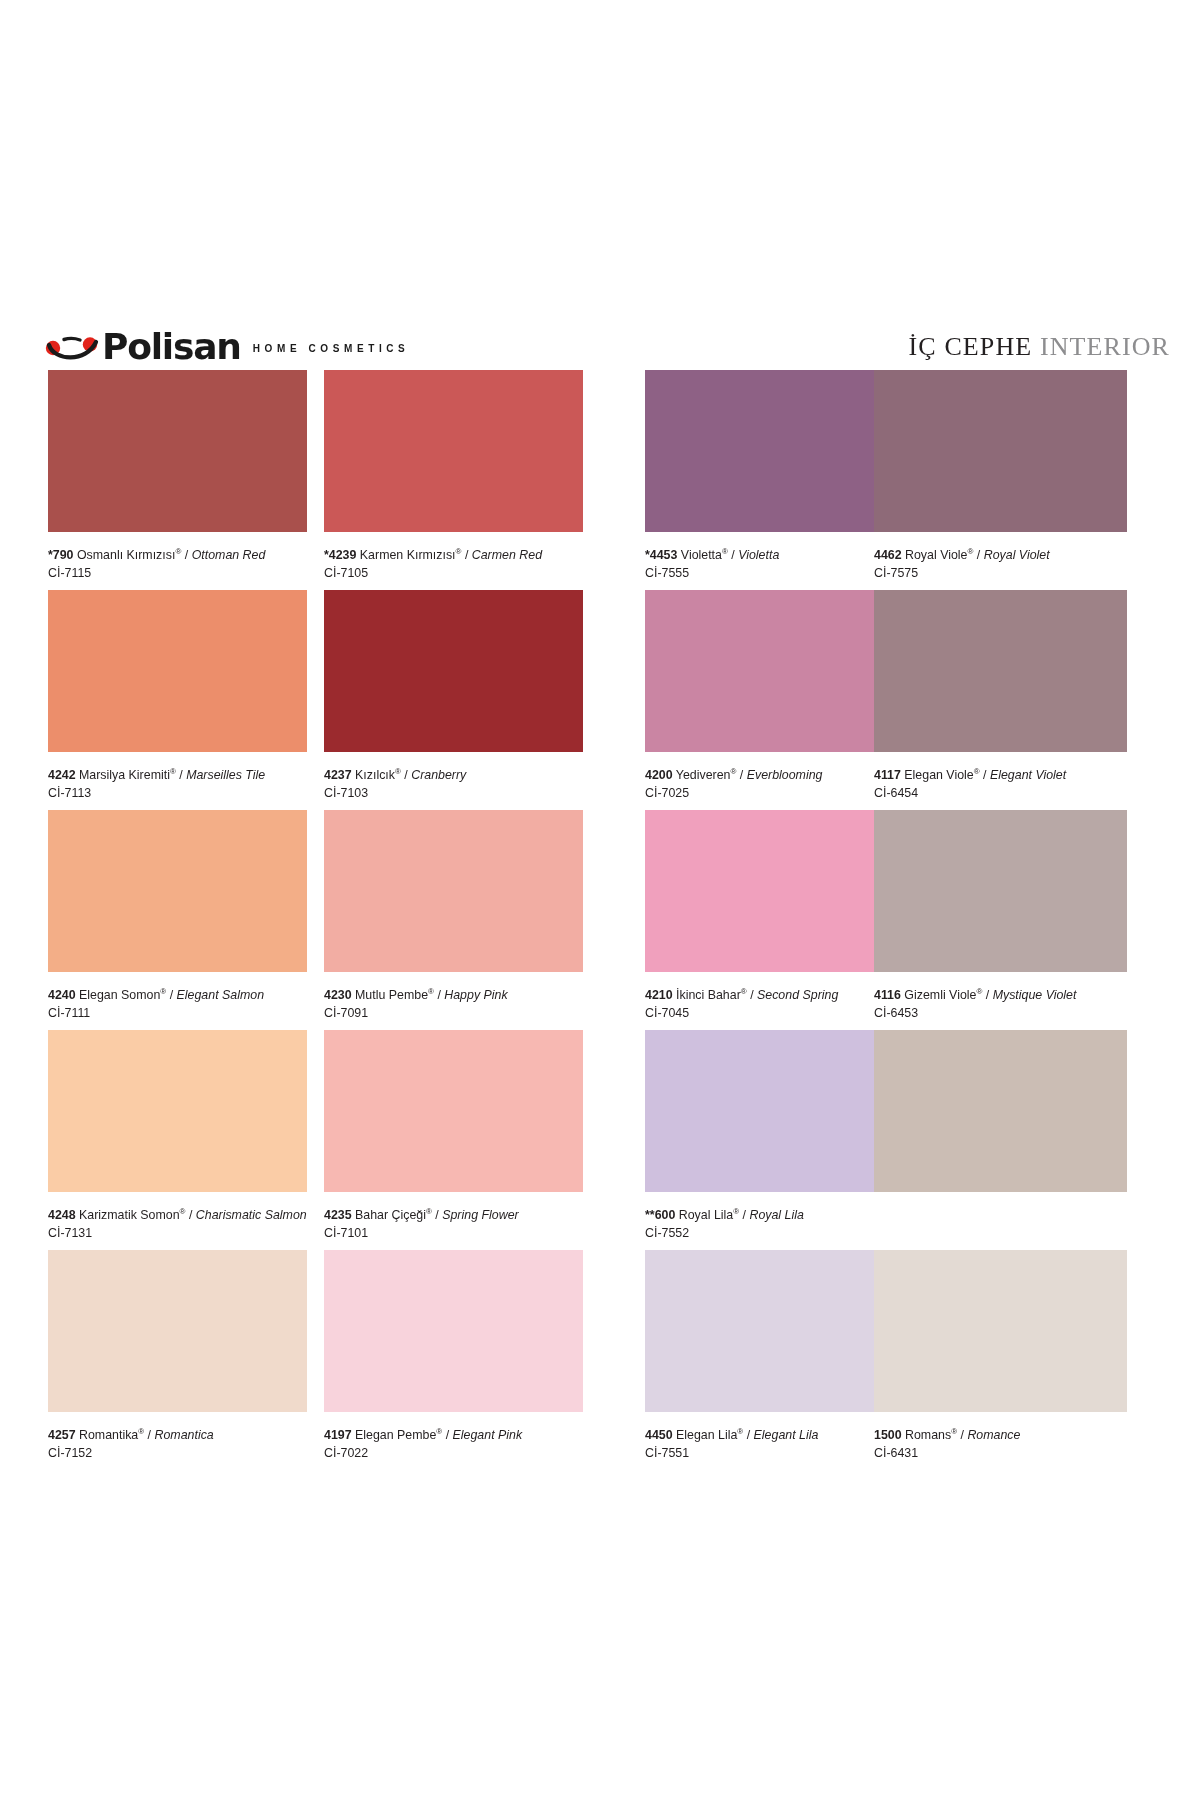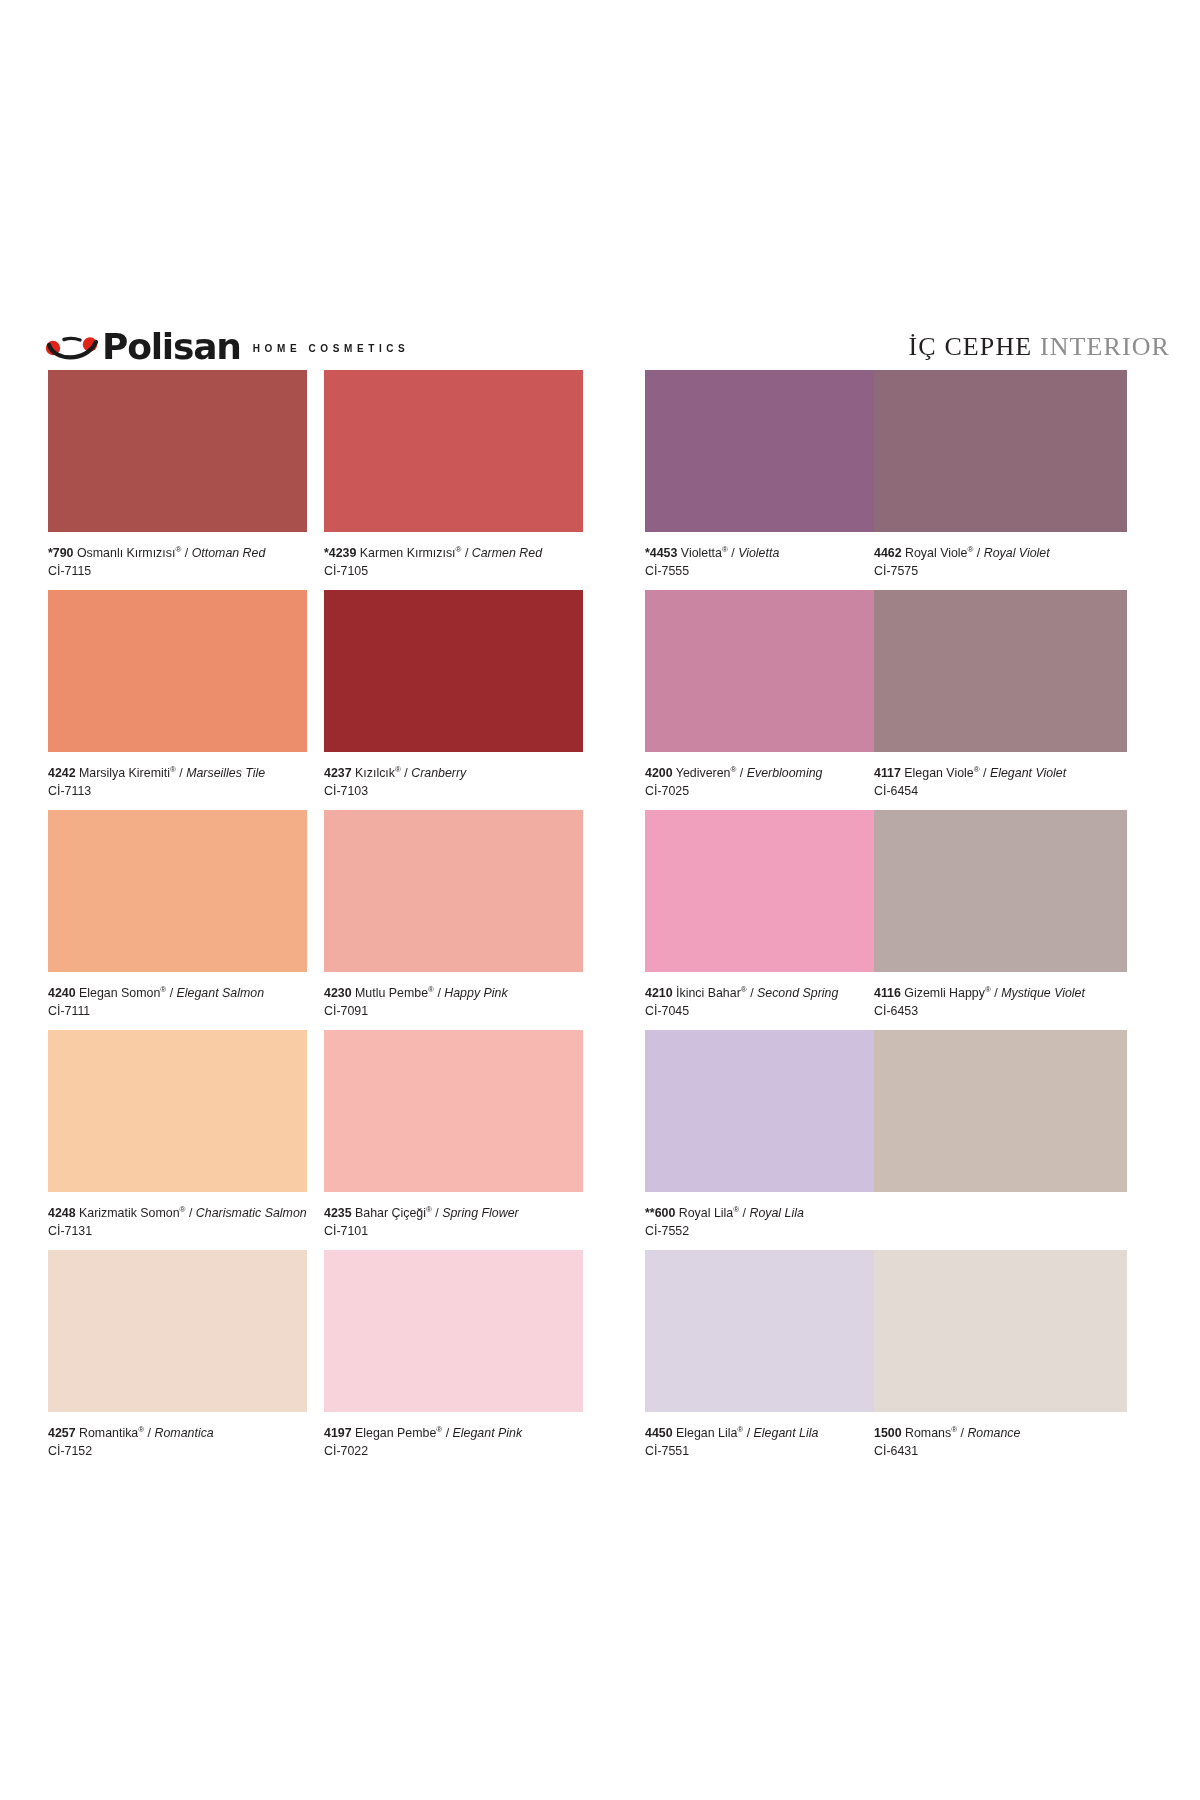--- a/index.html
+++ b/index.html
@@ -101,23 +101,22 @@
 
   .swatch {
     width: 259px;
     height: 162px;
     display: block;
   }
   .cell.c3 .swatch { width: 253px; }
   .cell.c3 { width: 253px; }
 
   .meta {
-    padding-top: 4px;
+    padding-top: 16px;
     line-height: 1.0;
-    margin-top: 10px;
   }
   .meta .line1 {
     font-size: 12.4px;
     line-height: 15px;
     white-space: nowrap;
     color: #231f20;
   }
   .meta .code {
     font-weight: 700;
   }
@@ -249,21 +248,21 @@
         <div class="cell c2">
           <div class="swatch" style="background: rgb(240, 160, 189);"></div>
           <div class="meta">
             <div class="line1"><span class="code">4210</span> <span class="tr-name">İkinci Bahar</span><span class="reg">®</span><span class="sep"> / </span><span class="en-name">Second Spring</span></div>
             <div class="line2">Cİ-7045</div>
           </div>
         </div>
         <div class="cell c3">
           <div class="swatch" style="background: rgb(184, 168, 166);"></div>
           <div class="meta">
-            <div class="line1"><span class="code">4116</span> <span class="tr-name">Gizemli Happy</span><span class="reg">®</span><span class="sep"> / </span><span class="en-name">Mystique Violet</span></div>
+            <div class="line1"><span class="code">4116</span> <span class="tr-name">Gizemli Viole</span><span class="reg">®</span><span class="sep"> / </span><span class="en-name">Mystique Violet</span></div>
             <div class="line2">Cİ-6453</div>
           </div>
         </div>
       </div>
       <div class="row">
         <div class="cell c0">
           <div class="swatch" style="background: rgb(250, 204, 166);"></div>
           <div class="meta">
             <div class="line1"><span class="code">4248</span> <span class="tr-name">Karizmatik Somon</span><span class="reg">®</span><span class="sep"> / </span><span class="en-name">Charismatic Salmon</span></div>
             <div class="line2">Cİ-7131</div>

